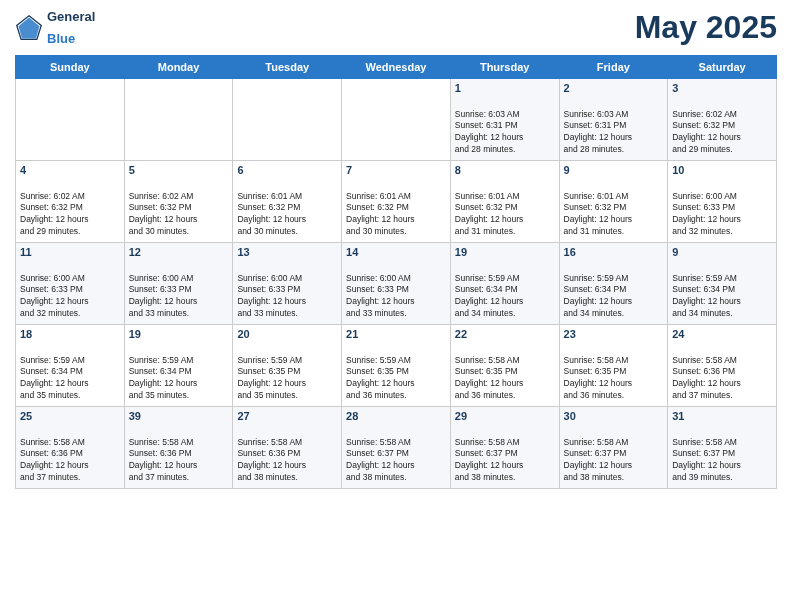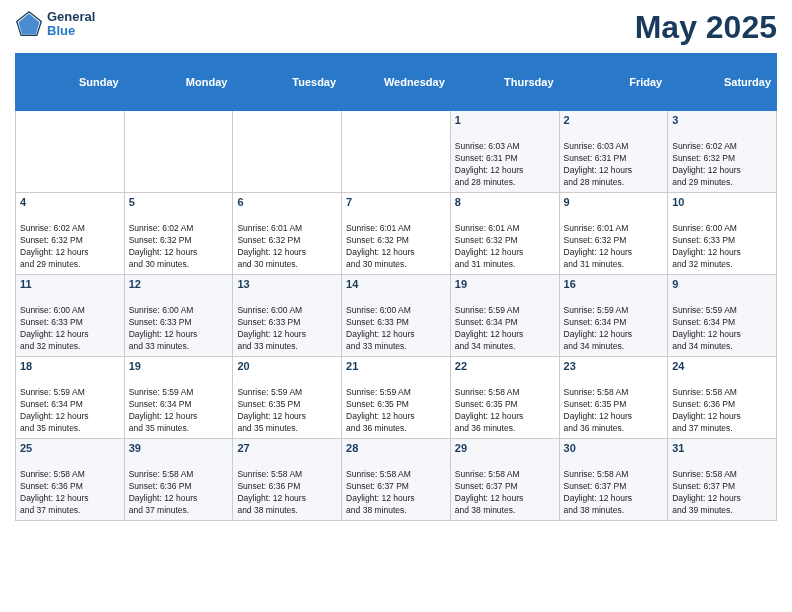--- a/index.html
+++ b/index.html
@@ -26,20 +26,21 @@
       align-items: center;
       gap: 4px;
     }
     .logo-text {
       display: flex;
       flex-direction: column;
       font-size: 13px;
       font-weight: bold;
       color: #1a3a5c;
       line-height: 1.1;
+      gap: 8px;
     }
     .logo-text .general { color: #1a3a5c; }
     .logo-text .blue { color: #2979c8; }
     .logo-icon {
       width: 28px;
       height: 28px;
     }
     .title-block {
       text-align: left;
     }
@@ -54,22 +55,22 @@
       color: #444;
     }
     .calendar {
       width: 100%;
       border-collapse: collapse;
       font-size: 9.5px;
     }
     .calendar thead th {
       background-color: #2979c8;
       color: #fff;
-      text-align: right;
-      padding: 22px 5px;
+      text-align: center;
+      padding: 5px 5px;
       font-size: 11px;
       border: 1px solid #2979c8;
       margin-top: 40px;
     }
     .calendar tbody td {
       border: 1px solid #ccc;
       vertical-align: top;
       padding: 3px 4px;
       width: calc(100% / 7);
       height: 82px;

